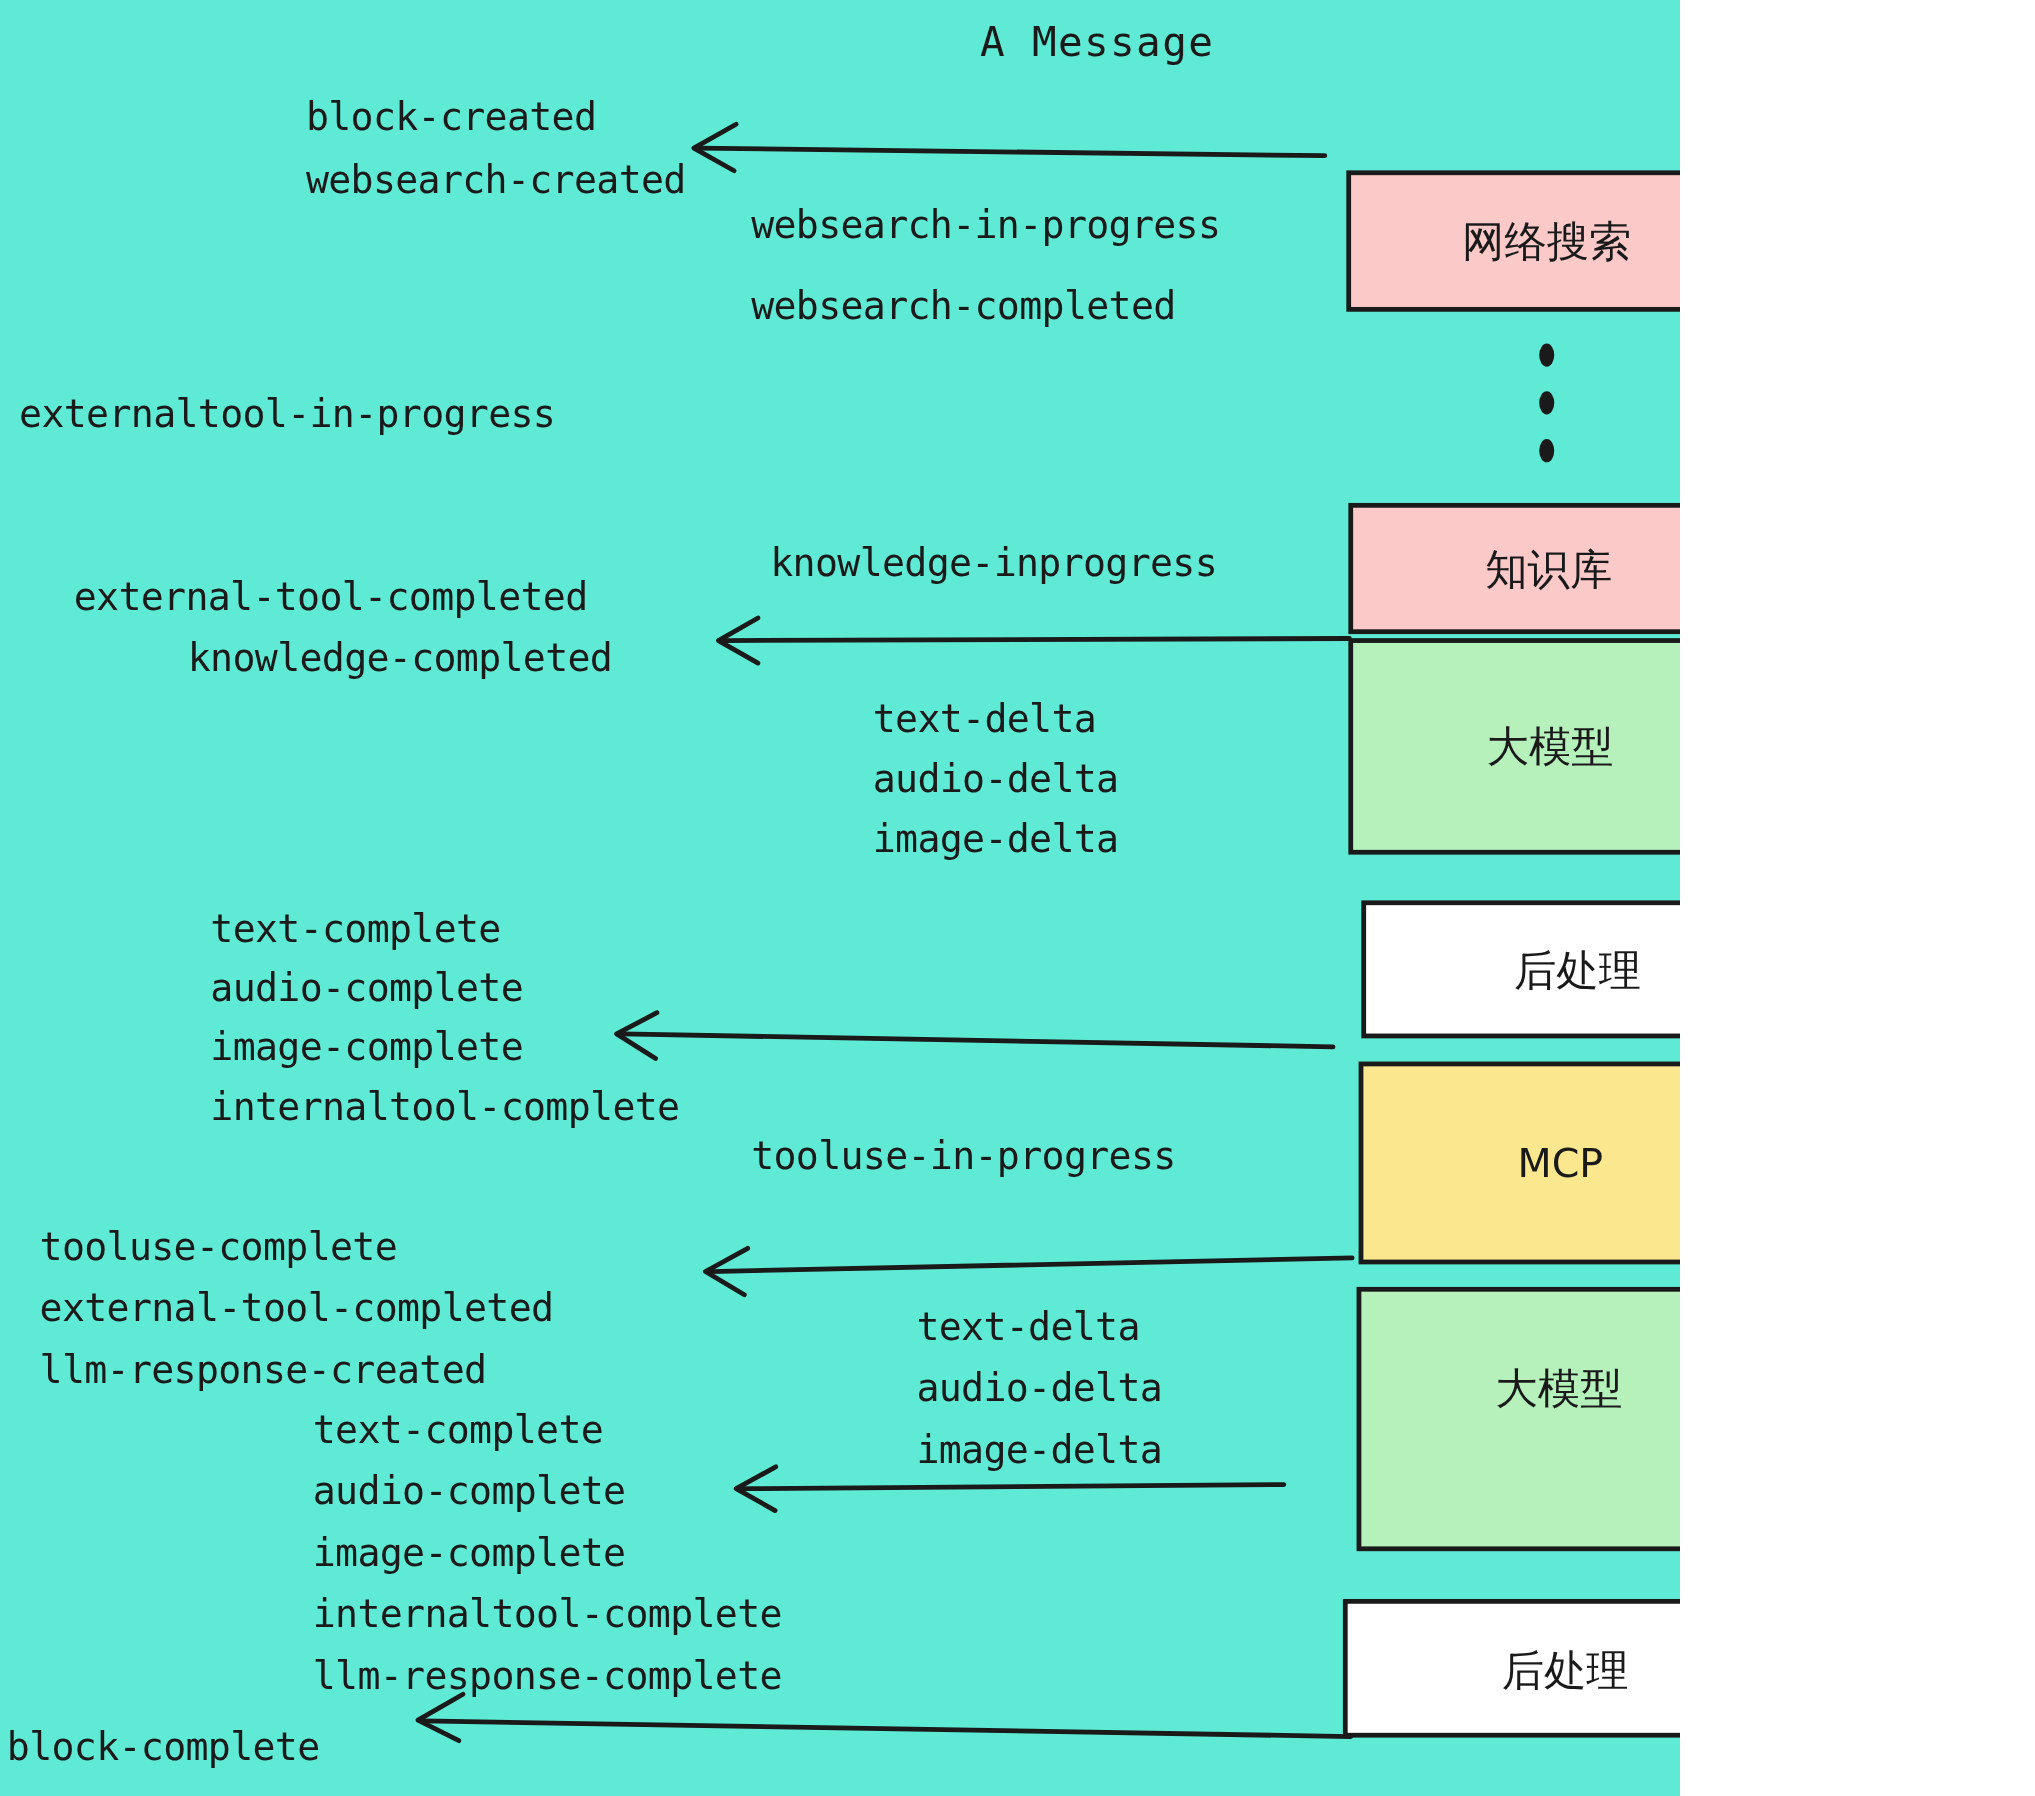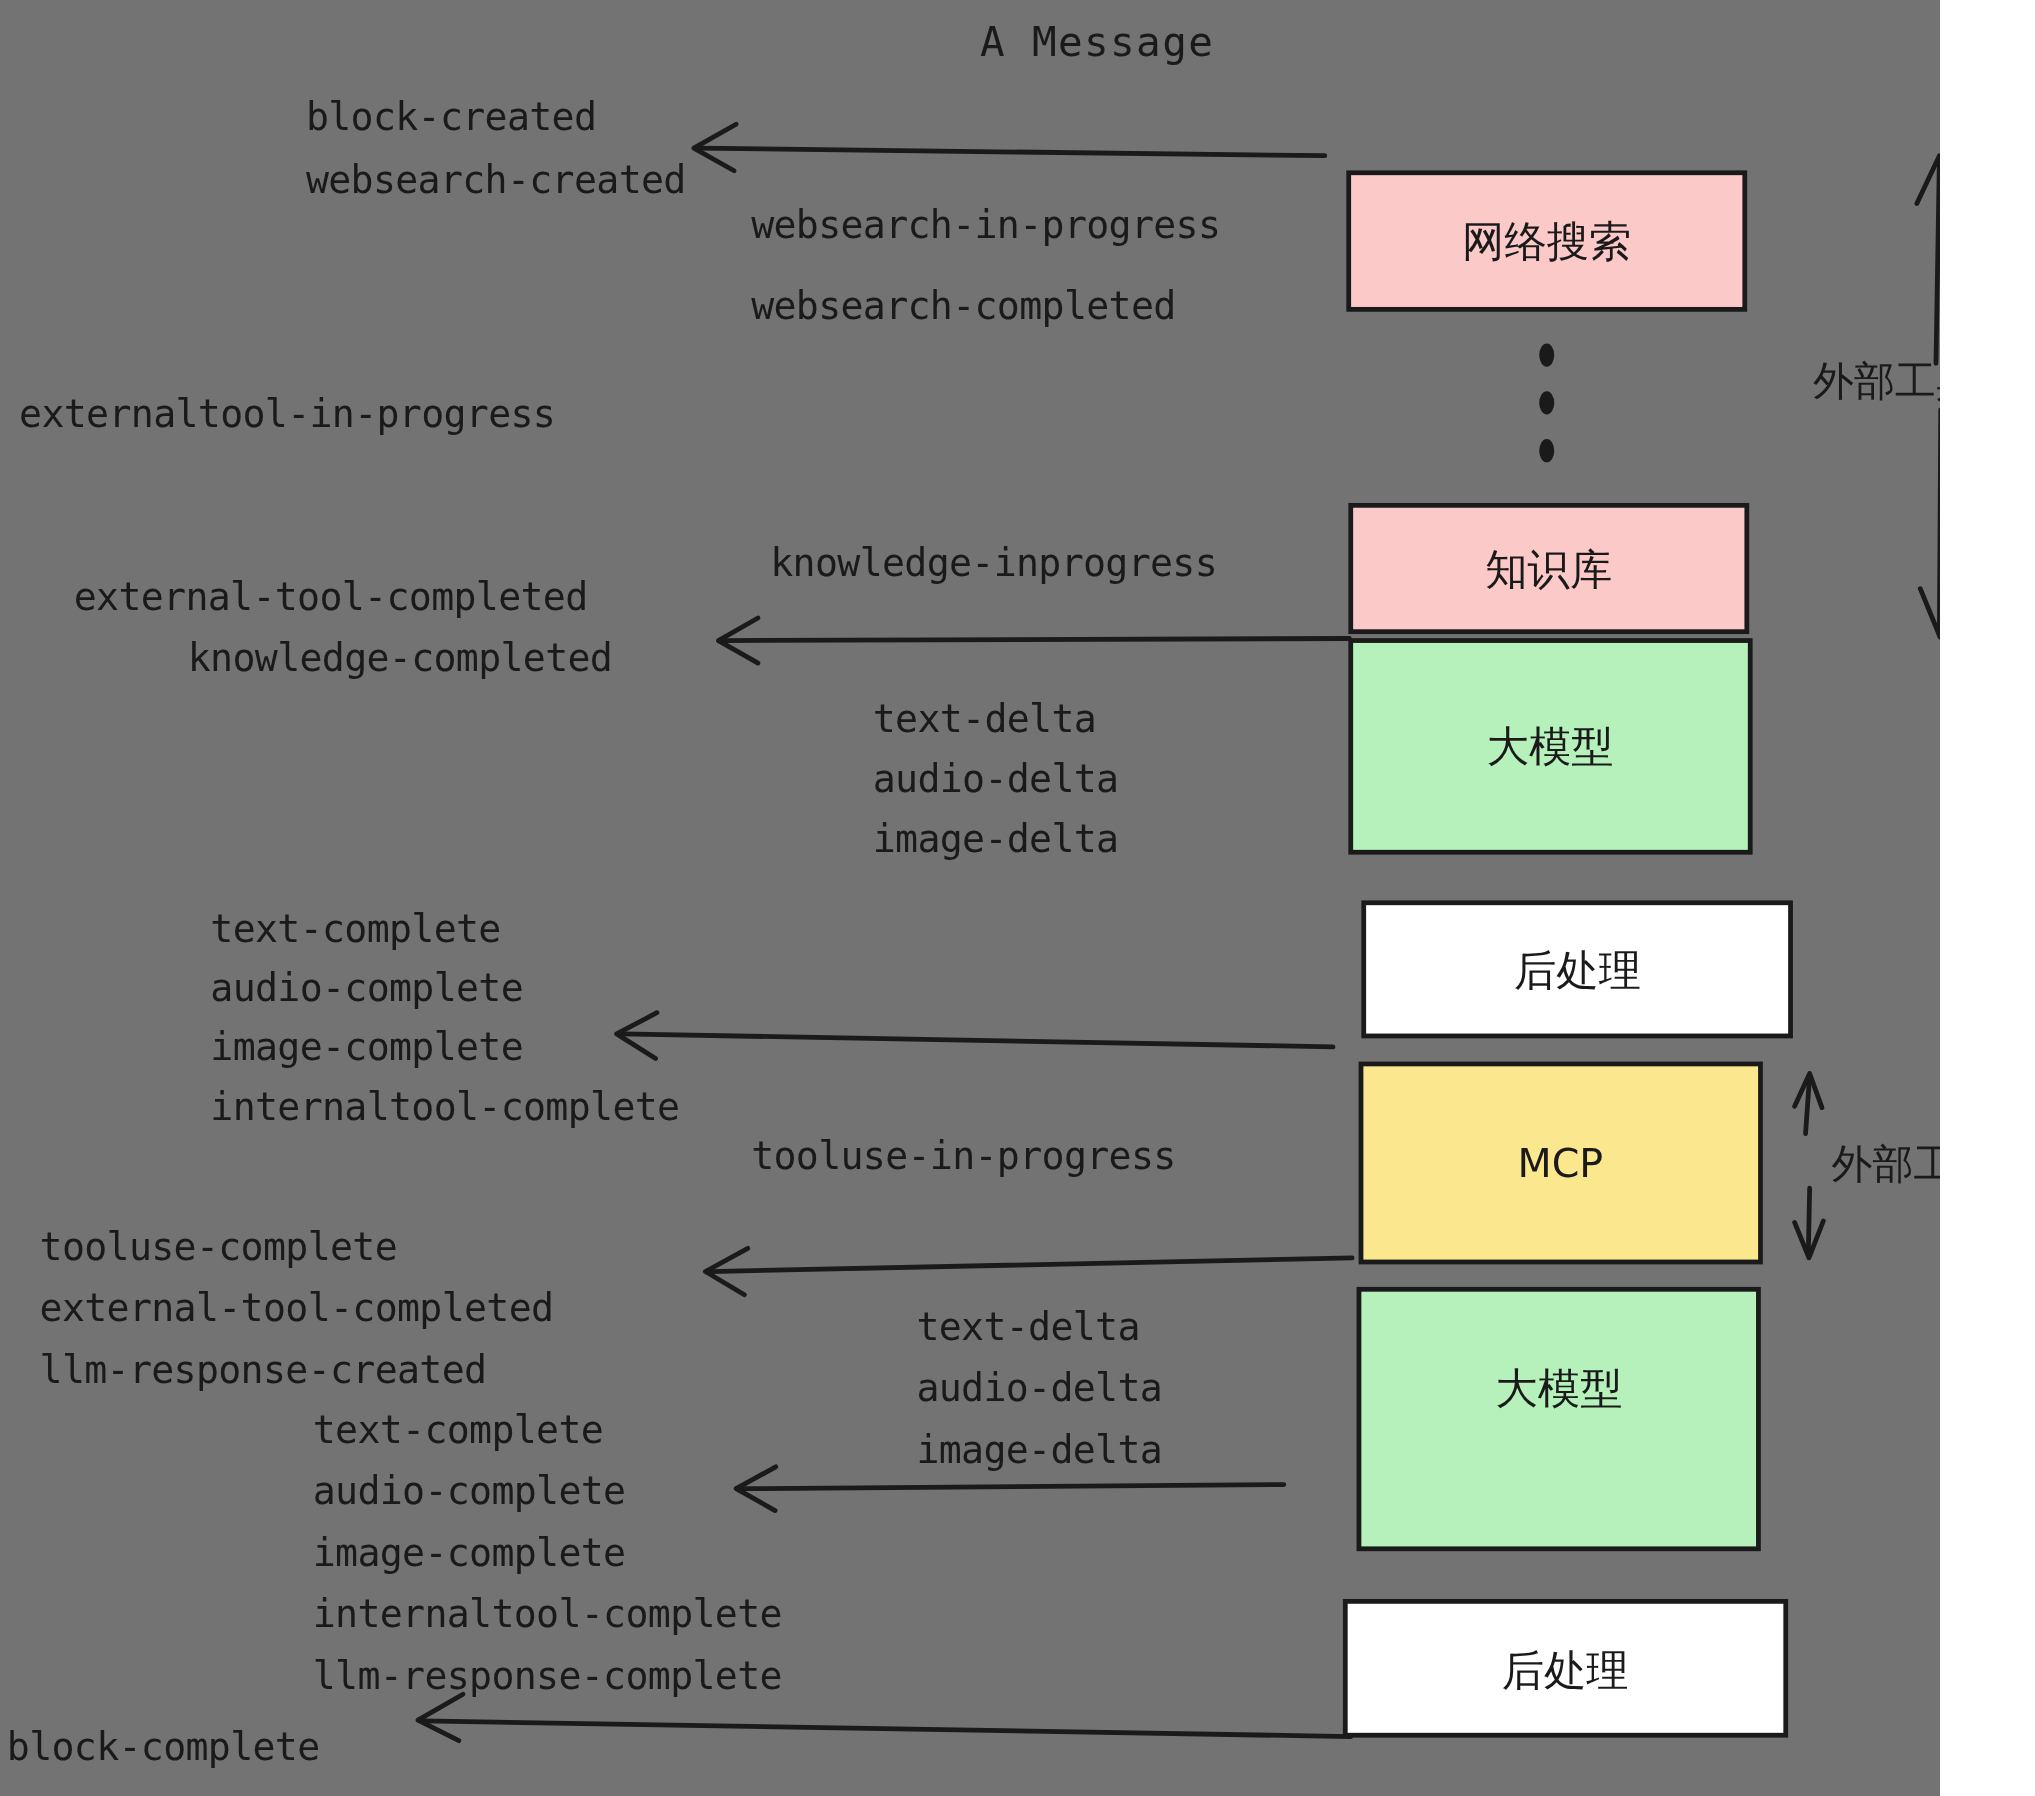--- a/index.html
+++ b/index.html
@@ -2,23 +2,23 @@
 <html style="font-size:11px"><head>
 <meta charset="utf-8">
 <style>
   html, body {
     margin: 0;
     padding: 0;
     background: #ffffff;
   }
   #stage {
     position: relative;
-    width: 1940px;
+    width: 1680px;
     height: 1796px;
-    background: #737373;
+    background: #5eead4;
     overflow: hidden;
     font-family: "DejaVu Sans Mono", "Liberation Mono", monospace;
   }
   #stage svg {
     position: absolute;
     inset: 0;
     width: 2035px;
     height: 1796px;
   }
   .evt {

